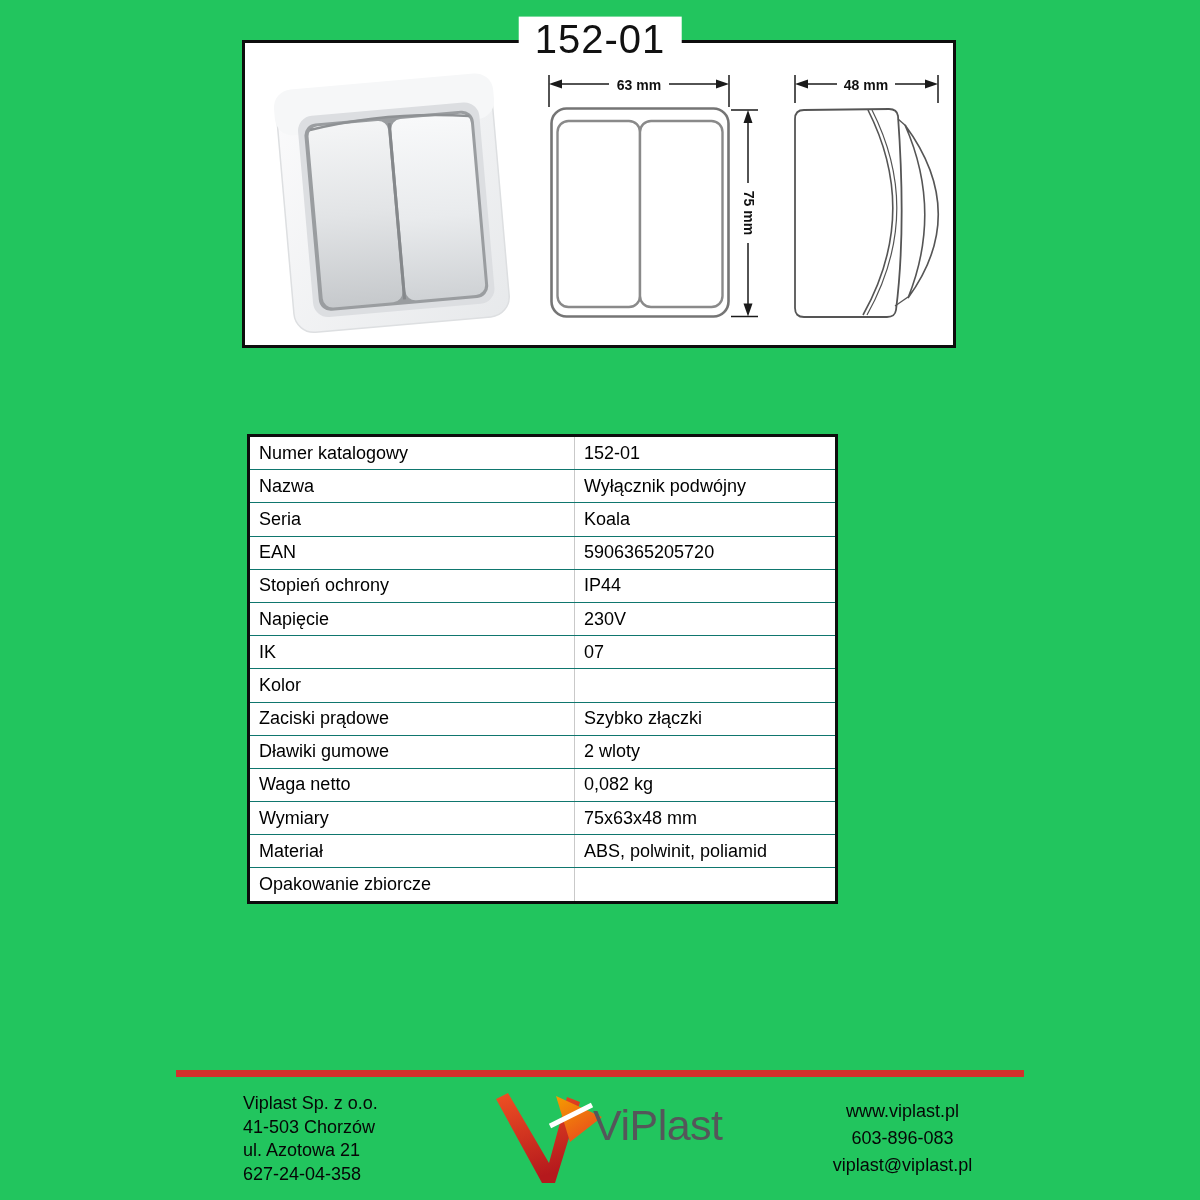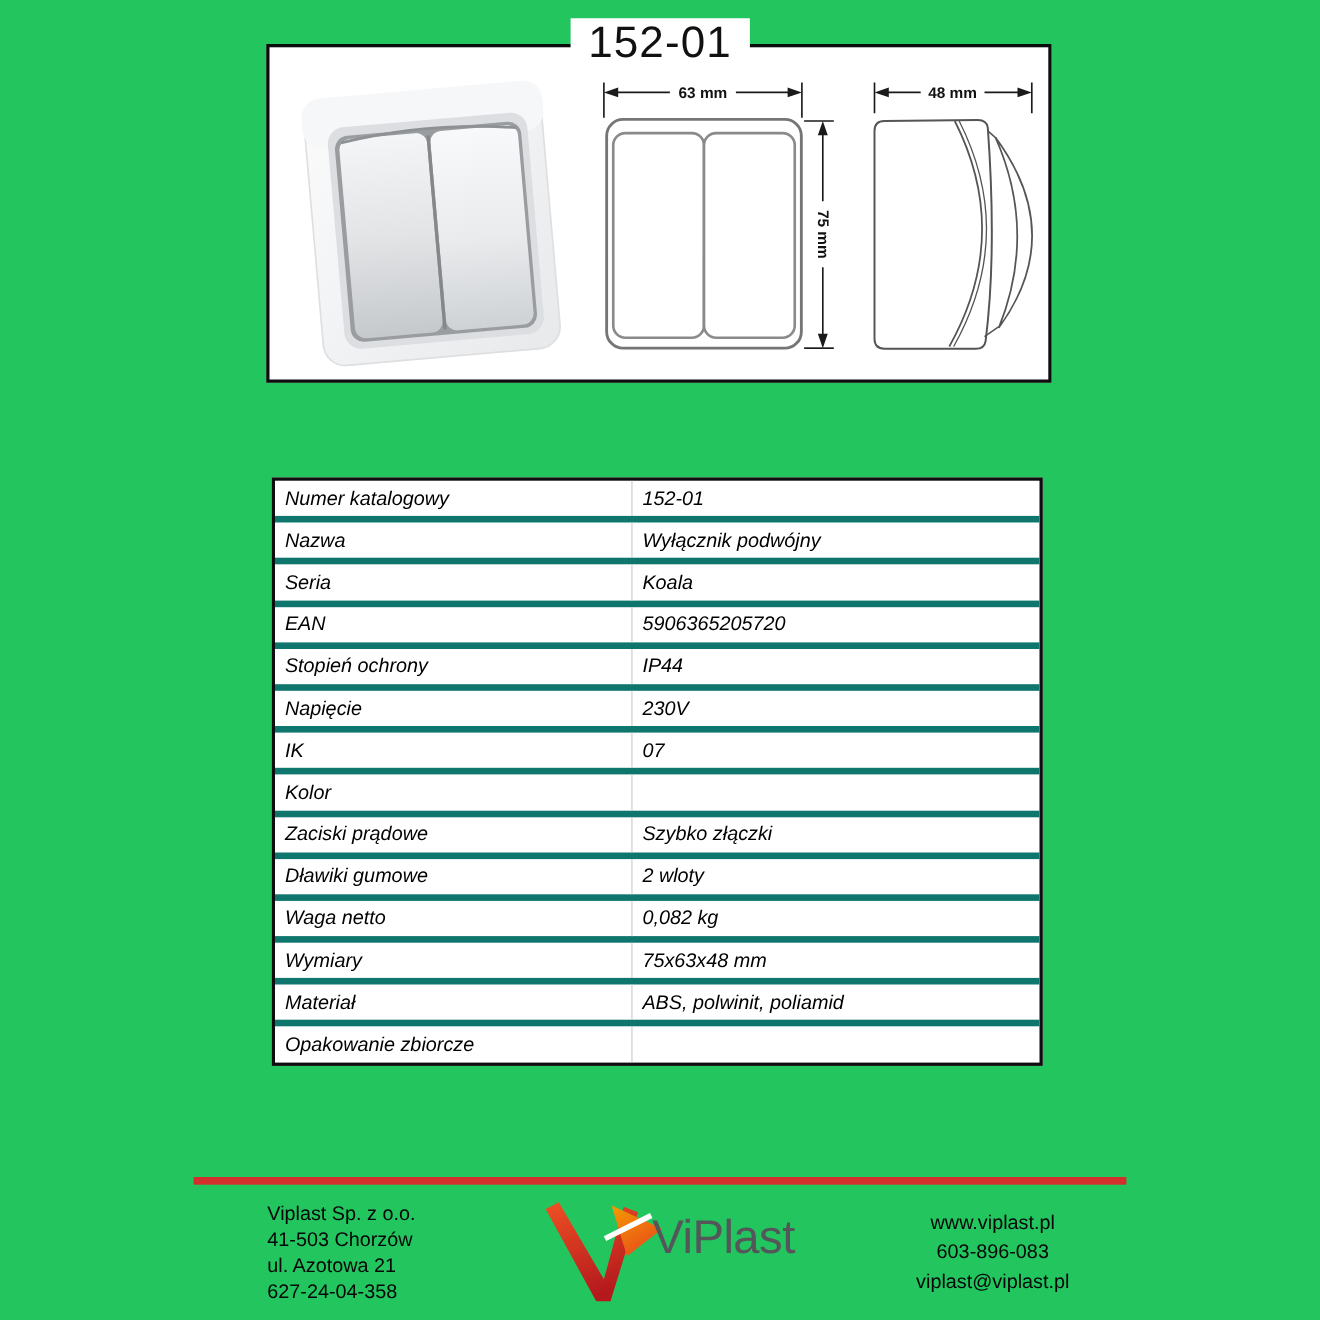--- a/index.html
+++ b/index.html
@@ -13,24 +13,24 @@
     border:3px solid #0d0d0d;background:#fff;
   }
   .figure-title{
     position:absolute;left:600px;top:40px;transform:translate(-50%,-52%);
     background:#fff;padding:0 16px;font-size:40px;letter-spacing:1px;
     color:#111;white-space:nowrap;z-index:5;
   }
   .fig-svg{position:absolute;}
   
   .spec-table{
-    position:absolute;left:247px;top:434px;width:701px;
-    border:3px solid #0d0d0d;background:#fff;box-sizing:border-box;font-style:italic;
-  }
-  .spec-row{display:flex;height:32.2px;align-items:center;border-top:6px solid #0f766e;}
+    position:absolute;left:247px;top:434px;width:591px;
+    border:3px solid #0d0d0d;background:#fff;box-sizing:border-box;
+  }
+  .spec-row{display:flex;height:32.2px;align-items:center;border-top:1px solid #0f766e;}
   .spec-row:first-child{border-top:none;}
   .spec-label{
     width:325px;flex:0 0 325px;box-sizing:border-box;padding-left:9px;
     border-right:1px solid #c9c9c9;font-size:18px;height:100%;
     display:flex;align-items:center;
   }
   .spec-value{flex:1;padding-left:9px;font-size:18px;}
   
   .footer-divider{position:absolute;left:176px;top:1070px;width:848px;height:7px;}
   .company-block{position:absolute;left:243px;top:1092px;font-size:18px;line-height:23.5px;color:#060606;}

